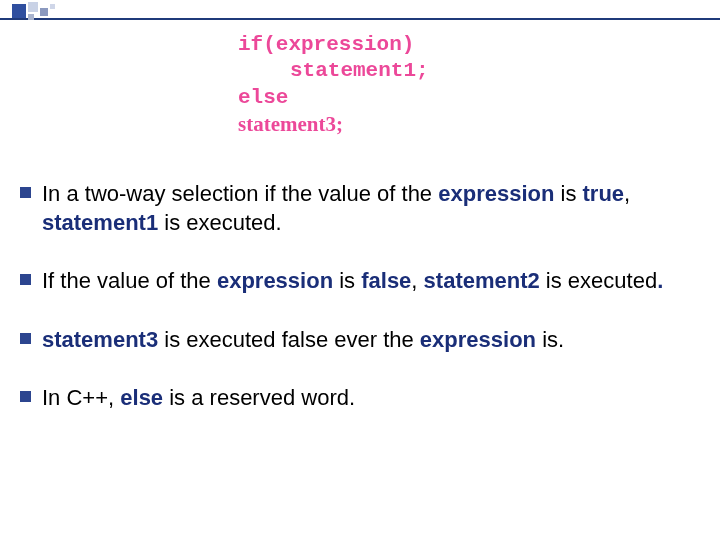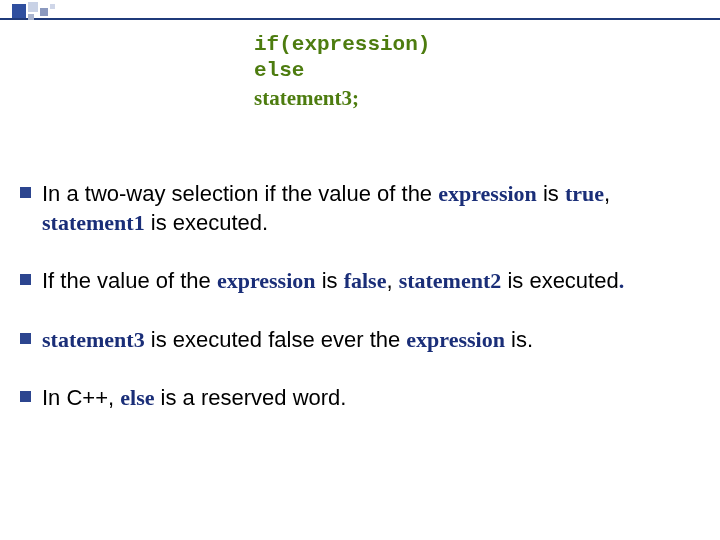--- a/index.html
+++ b/index.html
@@ -28,26 +28,26 @@
   }
   .corner-deco .a { left: 12px; top: 4px; width: 14px; height: 14px; background:#2f4f9f; }
   .corner-deco .b { left: 28px; top: 2px; width: 10px; height: 10px; background:#c9d2e6; }
   .corner-deco .c { left: 28px; top: 14px; width: 6px; height: 6px; background:#a9b4cf; }
   .corner-deco .d { left: 40px; top: 8px; width: 8px; height: 8px; background:#8b99bf; }
   .corner-deco .e { left: 50px; top: 4px; width: 5px; height: 5px; background:#cfd6e8; }
 
   .code-block {
     position: absolute;
     top: 32px;
-    left: 16px; right: 0;
+    left: 0; right: 0;
     font-family: "Courier New", Courier, monospace;
     font-weight: bold;
     font-size: 21px;
     line-height: 1.25;
-    color: #4d7c0f;
+    color: #ec4899;
   }
   .code-block .line { white-space: pre; }
   .cl1 { padding-left: 238px; }
   .cl2 { padding-left: 290px; }
   .cl3 { padding-left: 238px; }
   .cl4 { padding-left: 290px; }
   .cl5 { padding-left: 238px; font-family: Liberation Serif, serif; }
 
   .bullets {
     position: absolute;
@@ -66,21 +66,21 @@
   .bullet:last-child { margin-bottom: 16px; }
   .bullet .marker {
     position: absolute;
     left: 0;
     top: 7px;
     width: 11px;
     height: 11px;
     background: #2c458f;
   }
   .mono {
-    font-family: Liberation Serif, serif;
+    font-family: Liberation Sans, sans-serif;
     font-weight: bold;
     color: #1a2e78;
     font-size: 22px;
   }
   .tt { 
     letter-spacing: 0;
   }
 </style>
 </head>
 <body>
@@ -90,20 +90,21 @@
     <div class="sq a"></div>
     <div class="sq b"></div>
     <div class="sq c"></div>
     <div class="sq d"></div>
     <div class="sq e"></div>
   </div>
 </div>
 
 <div class="code-block">
   <div class="line cl1">if(expression)</div>
+  <div class="line cl2">statement1;</div>
   <div class="line cl3">else</div>
   <div class="line cl5">statement3;</div>
 </div>
 
 <div class="bullets">
 
   <div class="bullet">
     <span class="marker"></span>
     <span>In a two-way selection if the value of the </span><span class="mono tt">expression</span><span> is </span><span class="mono tt">true</span><span>, </span><span class="mono tt">statement1</span><span> is executed.</span>
   </div>

